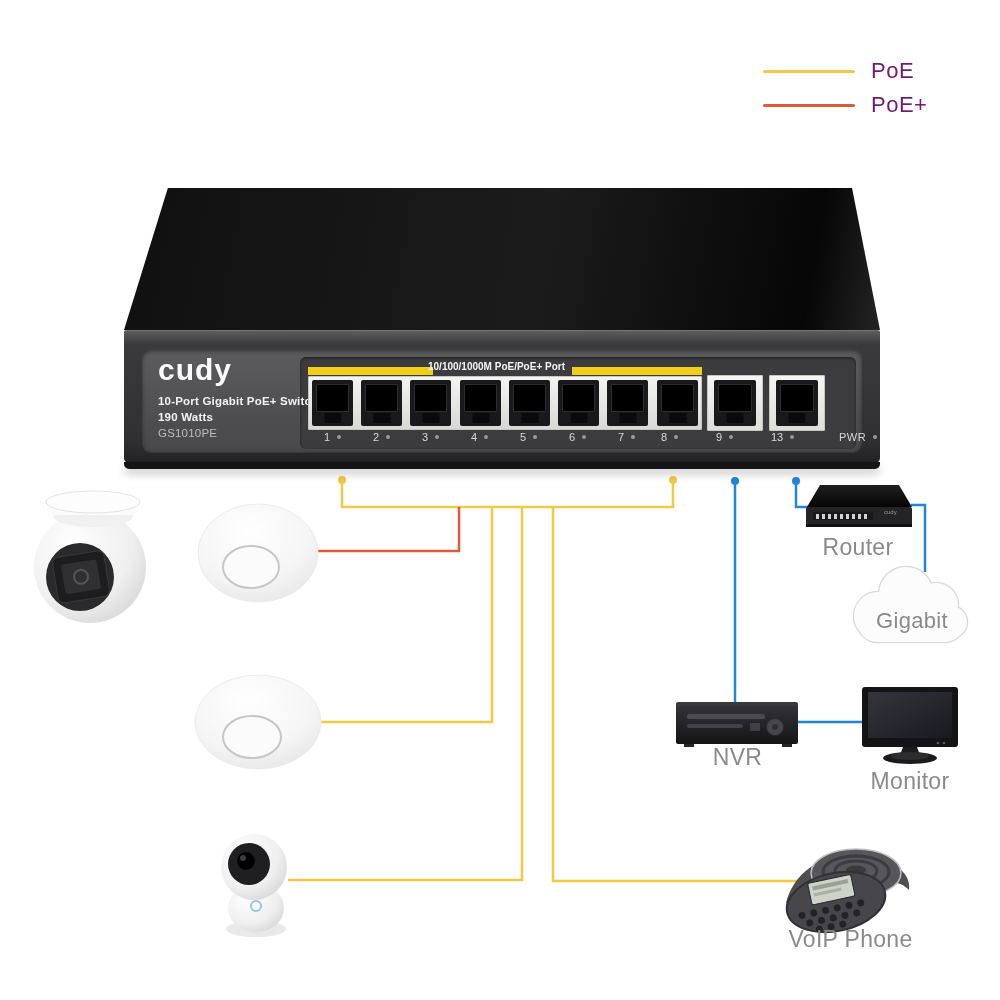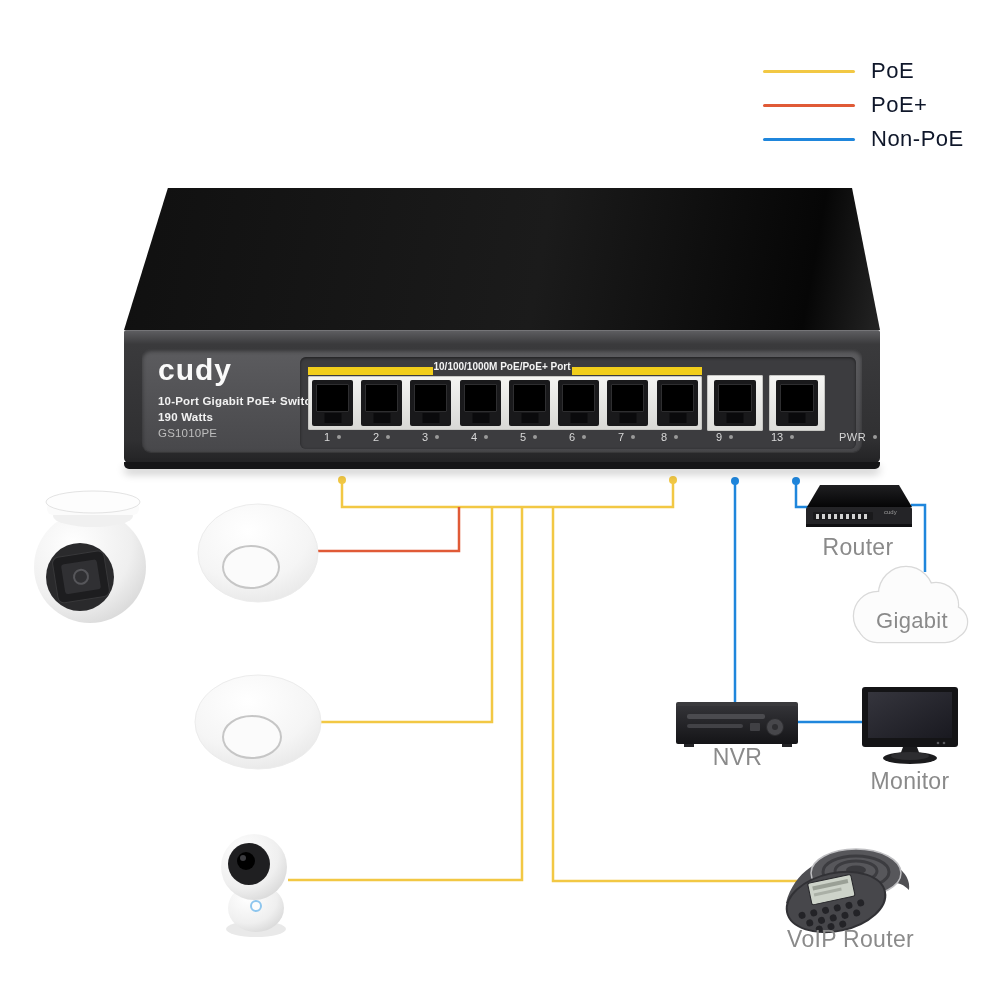--- a/index.html
+++ b/index.html
@@ -6,21 +6,21 @@
   .canvas{position:relative;width:1000px;height:1000px;background:#fff;overflow:hidden;}
   .abs{position:absolute;}
 
   
   .legend{position:absolute;left:755px;top:54px;width:240px;}
   .legend-row{display:flex;align-items:center;height:34px;}
   .legend-line{width:92px;height:3px;border-radius:2px;margin:0 16px 0 8px;flex:0 0 auto;}
   .legend-line.poe{background:#F2C844;}
   .legend-line.poeplus{background:#E05A36;}
   .legend-line.nonpoe{background:#1F86DC;}
-  .legend-label{font-size:22px;color:#0f172a;letter-spacing:.5px;}
+  .legend-label{font-size:22px;color:#701a75;letter-spacing:.5px;}
 
   
   .sw-top{position:absolute;left:124px;top:188px;width:756px;height:142px;
     background:linear-gradient(100deg,#101010,#1b1b1b 55%,#060606 90%,#242424);
     clip-path:polygon(5.8% 0,96.3% 0,100% 100%,0 100%);}
   .sw-front{position:absolute;left:124px;top:330px;width:756px;height:132px;
     background:linear-gradient(#5d5d60,#3a3a3c 10%,#303032 82%,#232325);
     border-top:1px solid #757578;border-radius:2px 2px 5px 5px;}
   .sw-lip{position:absolute;left:124px;top:462px;width:756px;height:7px;background:#151517;
     border-radius:0 0 5px 5px;box-shadow:0 5px 9px rgba(0,0,0,.22);}
@@ -28,21 +28,21 @@
     background:linear-gradient(#5c5c5f,#48484b);
     box-shadow:inset 0 2px 4px rgba(0,0,0,.45),0 1px 0 rgba(255,255,255,.07);}
   .sw-port-surround{position:absolute;left:300px;top:357px;width:556px;height:92px;border-radius:6px;
     background:#3c3c3f;box-shadow:inset 0 1px 3px rgba(0,0,0,.5);}
   .sw-brand{position:absolute;left:158px;top:353px;font-size:30px;font-weight:700;color:#fafafa;letter-spacing:1px;}
   .sw-text{position:absolute;left:158px;color:#f2f2f2;font-size:11.5px;font-weight:700;letter-spacing:.2px;}
   .sw-text.l1{top:395px;} .sw-text.l2{top:411px;}
   .sw-text.l3{top:427px;font-weight:400;color:#bdbdbd;}
   .bar{position:absolute;top:367px;height:8px;background:#F2CE1B;}
   .bar.left{left:308px;width:125px;} .bar.right{left:572px;width:130px;}
-  .ports-header{position:absolute;left:428px;top:361px;width:148px;text-align:center;
+  .ports-header{position:absolute;left:428px;top:361px;width:148px;
     font-size:10px;font-weight:600;color:#f4f4f4;white-space:nowrap;}
   .port-block{position:absolute;left:308px;top:376px;width:394px;height:54px;border-radius:2px;
     background:linear-gradient(#f4f4f2,#d8d8d5);box-shadow:inset 0 0 0 1px #c6c6c3;}
   .jack{position:absolute;top:4px;width:41px;height:46px;background:#19191b;border-radius:2px;}
   .jack::before{content:"";position:absolute;left:4px;right:4px;top:4px;bottom:14px;
     background:#000;border:1px solid #2e2e30;border-radius:1px;}
   .jack::after{content:"";position:absolute;left:50%;transform:translateX(-50%);bottom:3px;
     width:17px;height:10px;background:#0a0a0c;}
   .bezel{position:absolute;top:375px;width:56px;height:56px;border-radius:2px;
     background:linear-gradient(#f6f6f4,#ddddda);box-shadow:inset 0 0 0 1px #c6c6c3;}
@@ -62,24 +62,20 @@
 <div class="canvas">
 
   <div class="legend">
     <div class="legend-row">
       <span class="legend-line poe"></span>
       <span class="legend-label">PoE</span>
     </div>
     <div class="legend-row">
       <span class="legend-line poeplus"></span>
       <span class="legend-label">PoE+</span>
-    </div>
-    <div class="legend-row">
-      <span class="legend-line nonpoe"></span>
-      <span class="legend-label">Non-PoE</span>
     </div>
   </div>
 
   <svg class="abs" width="1000" height="1000" style="left:0;top:0">
     <g fill="none" stroke="#F2C844" stroke-width="2.5">
       <path d="M342 481 L342 507 L673 507 L673 481"></path>
       <path d="M492 507 L492 722 L318 722"></path>
       <path d="M522 507 L522 880 L288 880"></path>
       <path d="M553 507 L553 881 L800 881"></path>
     </g>
@@ -319,16 +315,16 @@
             <circle cx="838" cy="925" r="3.5"></circle>
         </g>
       </g>
     </g>
   </svg>
 
   <div class="dev-label" style="left:798px;top:534px;width:120px">Router</div>
   <div class="dev-label" style="left:848px;top:608px;width:128px;font-size:22px">Gigabit</div>
   <div class="dev-label" style="left:685px;top:744px;width:105px">NVR</div>
   <div class="dev-label" style="left:852px;top:768px;width:116px">Monitor</div>
-  <div class="dev-label" style="left:778px;top:926px;width:145px">VoIP Router</div>
+  <div class="dev-label" style="left:778px;top:926px;width:145px">VoIP Phone</div>
   <div class="router-brand">cudy</div>
 
 </div>
 
 </body></html>

